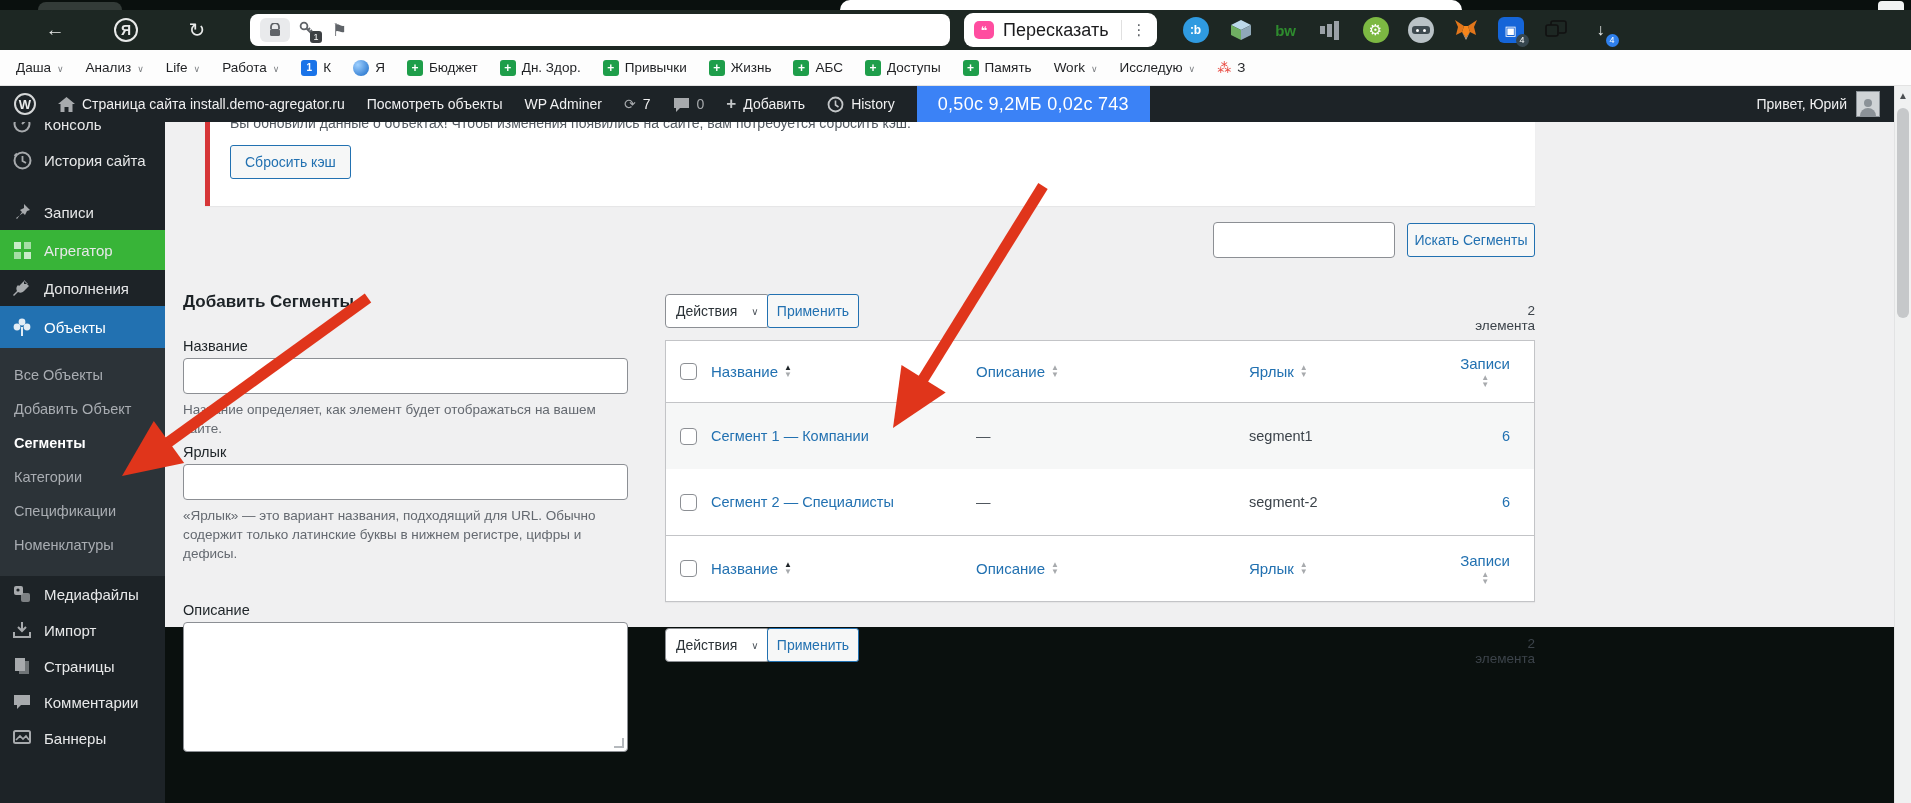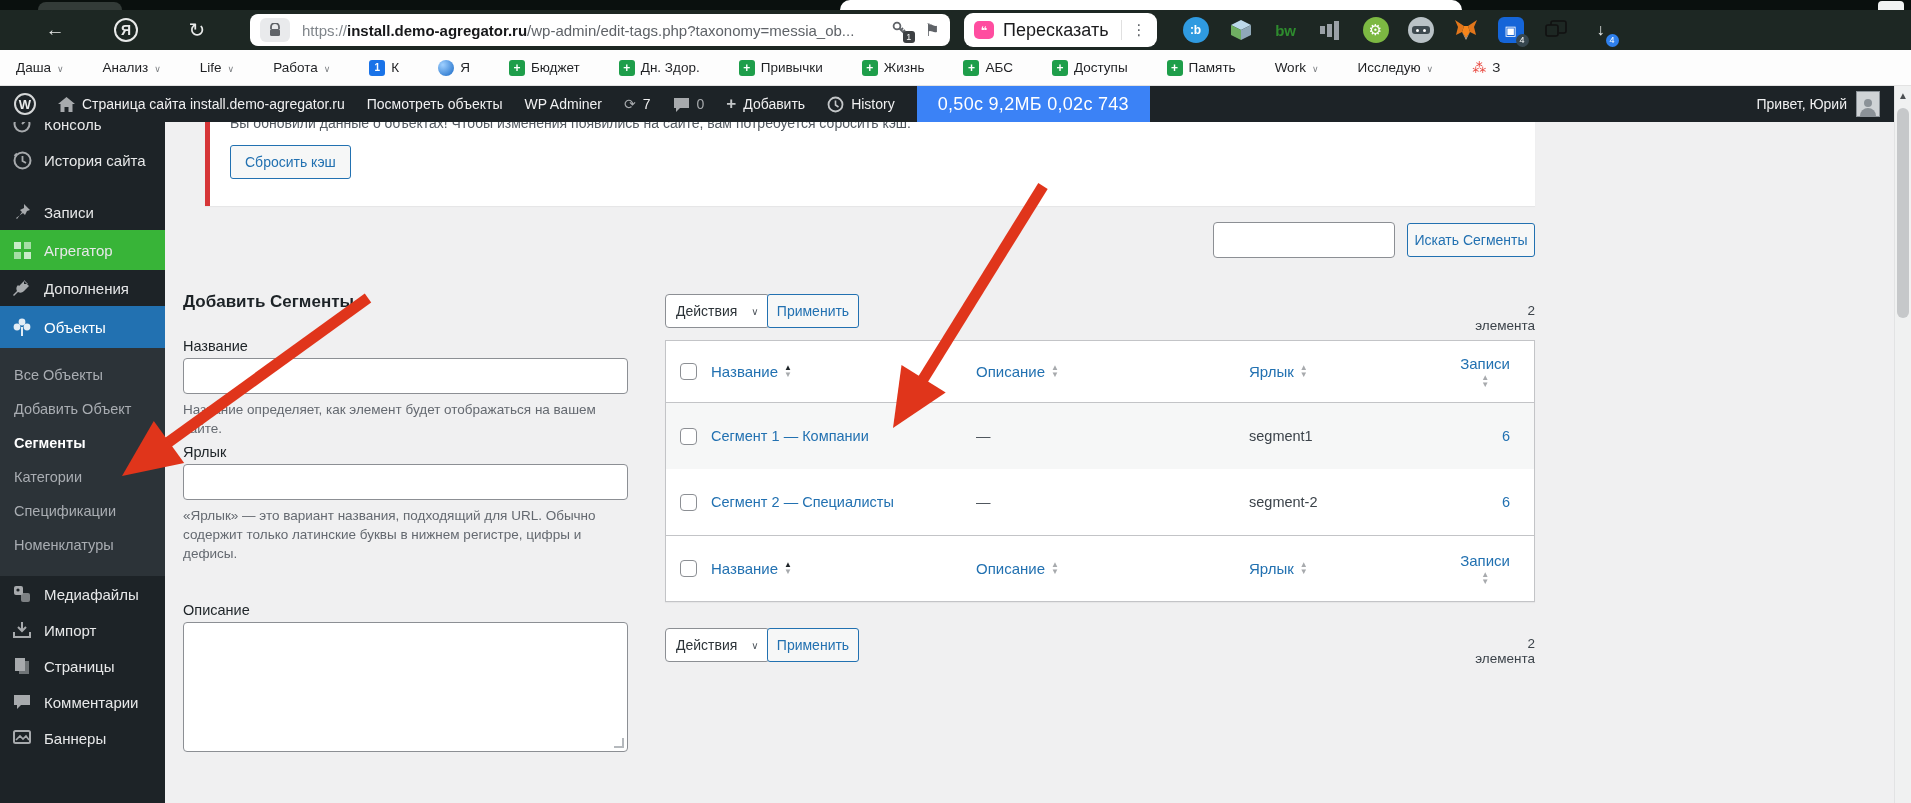--- a/index.html
+++ b/index.html
@@ -42,21 +42,21 @@
   .ext-ninja { background:#b9c2c6; border-radius:50%; }
   .ninja-band { width:18px; height:8px; background:#3e4a50; border-radius:3px; display:flex; justify-content:center; gap:4px; align-items:center; }
   .ninja-band i { width:3px; height:3px; background:#fff; border-radius:50%; }
   .ext-shield { background:#1565d8; border-radius:6px; color:#fff; font-size:13px; }
   .ext-badge { position:absolute; right:-5px; bottom:-4px; min-width:13px; height:13px; background:#37474f; color:#fff; font-size:9px; line-height:13px; text-align:center; border-radius:50%; }
   .ext-badge.blue { background:#2f80ed; }
   .bars i { display:inline-block; width:5px; background:#9aa0a6; margin-right:2px; vertical-align:bottom; }
   .ext-dl { color:#e8eae9; font-size:16px; }
 
   
-  .bookmarks { position:absolute; left:0; top:50px; width:1911px; height:36px; background:#fdfdfd; border-bottom:1px solid #e3e3e3; display:flex; align-items:center; padding-left:16px; gap:39px; }
+  .bookmarks { position:absolute; left:0; top:50px; width:1911px; height:36px; background:#fdfdfd; border-bottom:1px solid #e3e3e3; display:flex; align-items:center; padding-left:16px; gap:22px; }
   .bm { display:flex; align-items:center; gap:6px; font-size:13.5px; color:#1f2023; white-space:nowrap; }
   .bm .chev { color:#7a7d80; font-size:9px; margin-top:2px; }
   .bm-ic { width:16px; height:16px; border-radius:3px; display:flex; align-items:center; justify-content:center; flex:0 0 auto; }
   .bm-cal { background:#1a73e8; color:#fff; font-size:10px; font-weight:bold; }
   .bm-ya { background:radial-gradient(circle at 30% 30%, #9fd0ff, #1668c6); border-radius:50%; }
   .bm-sheet { background:#1e9e4a; color:#fff; font-size:12px; font-weight:bold; line-height:16px; }
   .bm-red { color:#e8453c; font-size:14px; }
 
   
   .adminbar { position:absolute; left:0; top:86px; width:1894px; height:36px; background:#1d2327; display:flex; align-items:center; color:#f0f0f1; font-size:14px; }
@@ -78,21 +78,21 @@
   .sb-gap { height:16px; }
   .sb-green { background:#38b438; height:40px; }
   .sb-green .sb-ico { color:#c9ecc9; }
   .sb-blue { background:#2271b1; height:42px; color:#fff; }
   .sb-blue .sb-ico { color:#e3edf5; }
   .submenu { background:#2c3338; padding:10px 0 14px 0; }
   .sub-item { display:block; padding:9px 12px 9px 14px; font-size:14.5px; color:#a9adb2; cursor:pointer; white-space:nowrap; }
   .sub-current { color:#ffffff; font-weight:bold; }
   .menu-arrow { position:absolute; left:165px; top:232px; width:0; height:0; border-top:10px solid transparent; border-bottom:10px solid transparent; border-left:10px solid #2271b1; }
 
-  .content { position:absolute; left:165px; top:0; width:1729px; height:681px; background:#f0f0f1; }
+  .content { position:absolute; left:165px; top:0; width:1729px; height:505px; background:#f0f0f1; }
   
   .notice { position:absolute; left:40px; top:0; width:1330px; height:84px; background:#fff; border-left:5px solid #d63638; box-shadow:0 1px 1px rgba(0,0,0,.04); overflow:hidden; }
   .notice-text { margin:-7px 0 0 20px; font-size:14px; color:#50575e; }
   .wp-btn { display:inline-flex; align-items:center; justify-content:center; background:#f6f7f7; border:1px solid #2271b1; color:#2271b1; border-radius:3px; font-size:14px; cursor:pointer; font-family:inherit; }
   .notice-btn { margin:14px 0 0 20px; height:34px; padding:0 14px; }
   
   .search-input { position:absolute; left:1048px; top:100px; width:182px; height:36px; background:#fff; border:1px solid #8c8f94; border-radius:4px; font-size:14px; padding:0 8px; }
   .search-btn { position:absolute; left:1242px; top:101px; width:128px; height:34px; }
   
   .form-title { position:absolute; left:18px; top:170px; font-size:17px; font-weight:bold; color:#1d2327; }
@@ -154,21 +154,20 @@
     <div class="nav-ic ic-back">←</div>
     <div class="nav-ic ic-ya">Я</div>
     <div class="nav-ic ic-reload">↻</div>
     <div class="addressbar">
       <span class="lock-chip">
         <svg class="mini" width="12" height="14" viewBox="0 0 12 14">
             <path d="M2 6V4a4 4 0 0 1 8 0v2" fill="none" stroke="#5f6368" stroke-width="1.8"></path>
             <rect x="1" y="6" width="10" height="7" rx="1.5" fill="#5f6368"></rect>
           </svg>
       </span>
-      <span class="url"><span>https://</span><b>install.demo-agregator.ru</b><span class="path">/wp-admin/edit-tags.php?taxonomy=messia_ob...</span></span>
       <span class="ab-right">
         <span class="key-ic">
           <svg class="mini" width="18" height="18" viewBox="0 0 18 18">
               <circle cx="6" cy="6" r="3.4" fill="none" stroke="#5f6368" stroke-width="1.8"></circle>
               <path d="M8.5 8.5 L14 14 M12 12 l2-2 M10 10 l2-2" stroke="#5f6368" stroke-width="1.8" fill="none"></path>
             </svg>
           <span class="key-badge">1</span>
         </span>
         <span class="flag-ic">⚑</span>
       </span>

